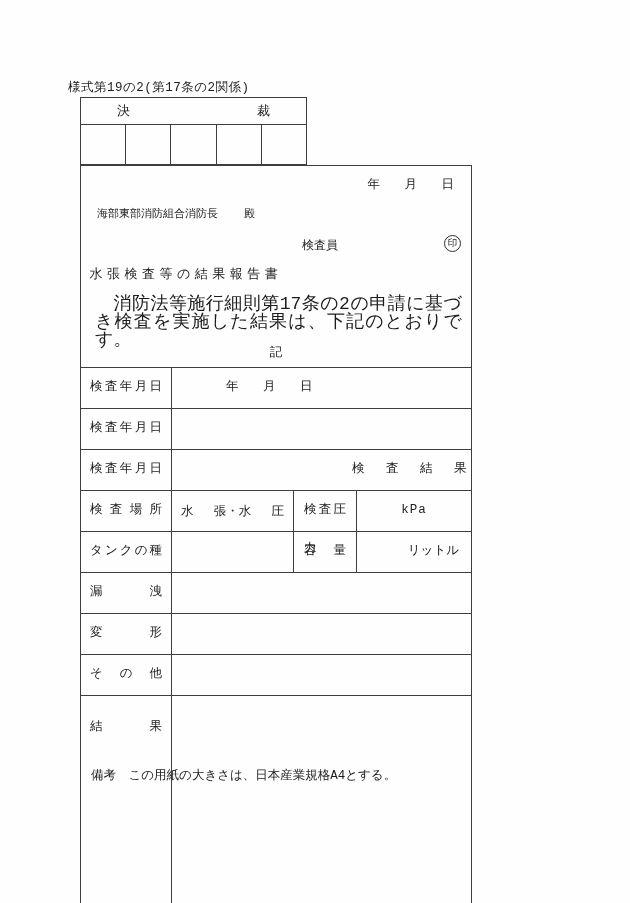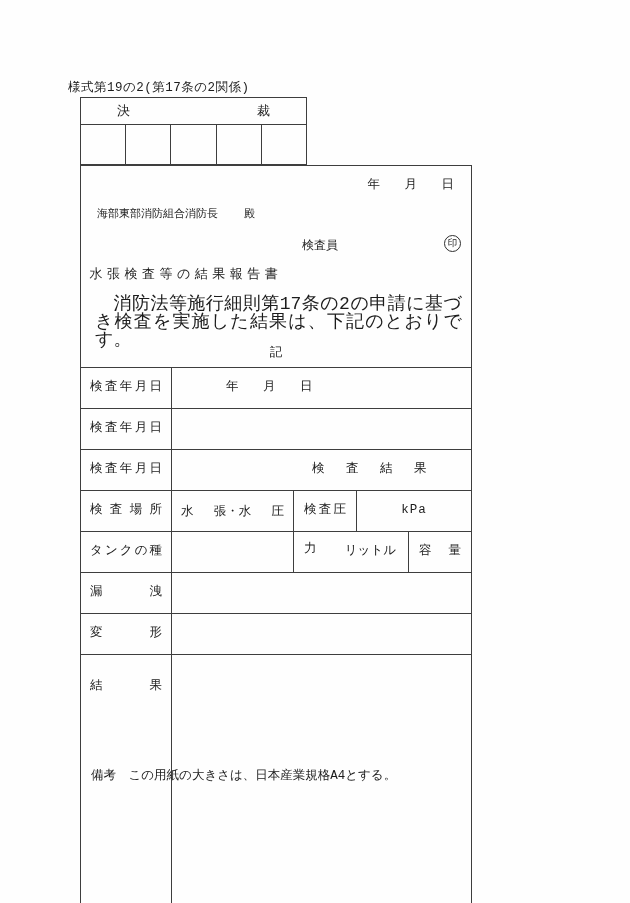--- a/index.html
+++ b/index.html
@@ -82,21 +82,21 @@
   .tcell { box-sizing:border-box; font-size:12.5px; }
   .tcell + .tcell { border-left:1px solid #3e3e3e; }
   .lbl {
     width:90px; padding:0 9px;
     text-align:justify; text-align-last:justify;
     line-height:39px; overflow:hidden;
   }
   .trow-tall .lbl { line-height:62px; }
   .val { flex:1; line-height:39px; }
   .date-val { padding-left:54px; letter-spacing:6px; }
-  .center-val { text-align:center; padding-left:100px; letter-spacing:4.5px; }
+  .center-val { text-align:right; padding-left:100px; letter-spacing:4.5px; }
   .kind-val {
     width:122px; display:flex; justify-content:space-between;
     align-items:center; padding:0 9px;
   }
   .sublbl {
     width:63px; padding:0 10px;
     text-align:justify; text-align-last:justify;
     line-height:39px;
   }
   .unit-center { flex:1; text-align:center; line-height:39px; letter-spacing:1px; }
@@ -170,34 +170,38 @@
           <span>張・水</span>
           <span>圧</span>
         </div>
         <div class="tcell sublbl">検査圧力</div>
         <div class="tcell unit-center">kPa</div>
       </div>
 
       <div class="trow">
         <div class="tcell lbl">タンクの種類</div>
         <div class="tcell kind-val"></div>
+        <div class="tcell sublbl">容量</div>
         <div class="tcell unit-right">リットル</div>
-        <div class="tcell sublbl">容量</div>
       </div>
 
       <div class="trow">
         <div class="tcell lbl">漏洩</div>
         <div class="tcell val"></div>
       </div>
 
       <div class="trow">
         <div class="tcell lbl">変形</div>
         <div class="tcell val"></div>
       </div>
 
+      <div class="trow">
+        <div class="tcell lbl">その他</div>
+        <div class="tcell val"></div>
+      </div>
 
       <div class="trow trow-tall">
         <div class="tcell lbl">結果</div>
         <div class="tcell val"></div>
       </div>
 
     </div>
   </div>
 
   <div class="note">備考　この用紙の大きさは、日本産業規格A4とする。</div>

